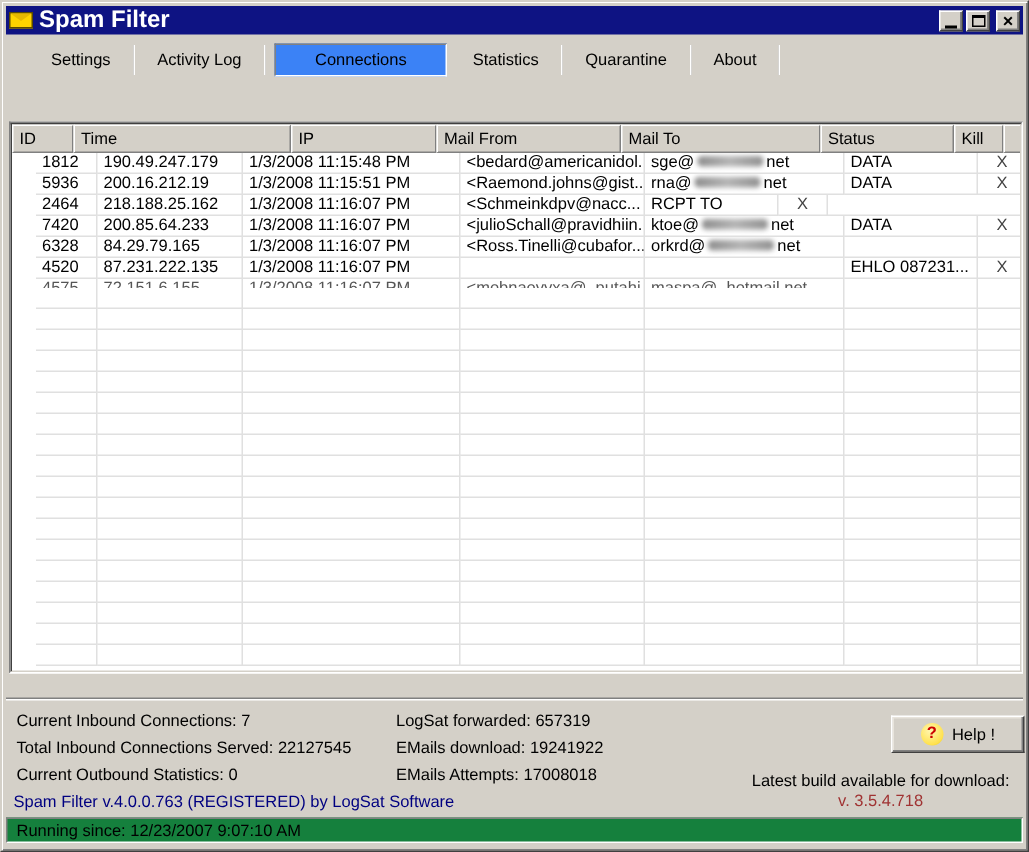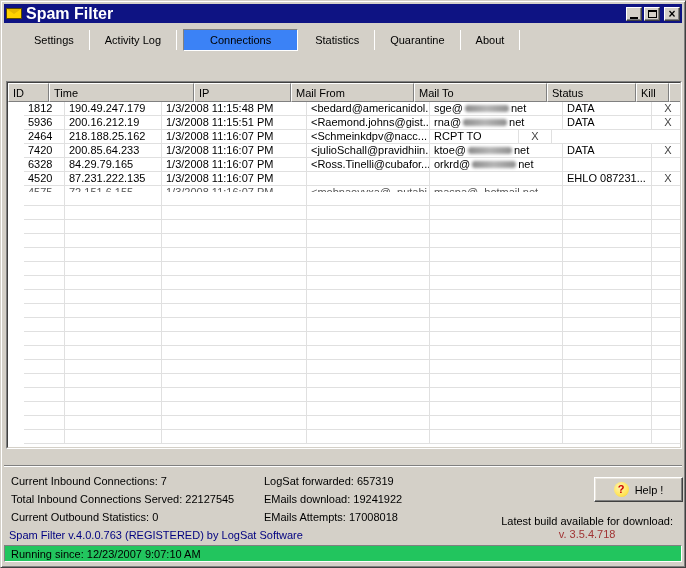--- a/index.html
+++ b/index.html
@@ -84,21 +84,21 @@
   }
   .helpicon{
     width:15px;height:15px;border-radius:50%;flex:none;
     background:radial-gradient(circle at 40% 35%, #fff6b0, #ffe14d 70%, #e6c200);
     color:#cc0000;font-weight:bold;font-size:11px;line-height:15px;text-align:center;
   }
   .latest{position:absolute;right:12px;top:514px;text-align:center;line-height:13px;}
   .latest .ver{color:#a03333;}
   .applink{position:absolute;left:8px;top:528px;color:#000080;white-space:nowrap;cursor:default;}
   .statusbar{
-    position:absolute;left:3px;top:544px;width:678px;height:17px;background:#22c55e;
+    position:absolute;left:3px;top:544px;width:678px;height:17px;background:#15803d;
     border:1px solid;border-color:#808080 #fff #fff #808080;
     padding:2px 0 0 6px;white-space:nowrap;
   }
 </style>
 </head>
 <body>
 
 <div class="window" data-interactable="false">
 
   <div class="titlebar" data-interactable="true">

